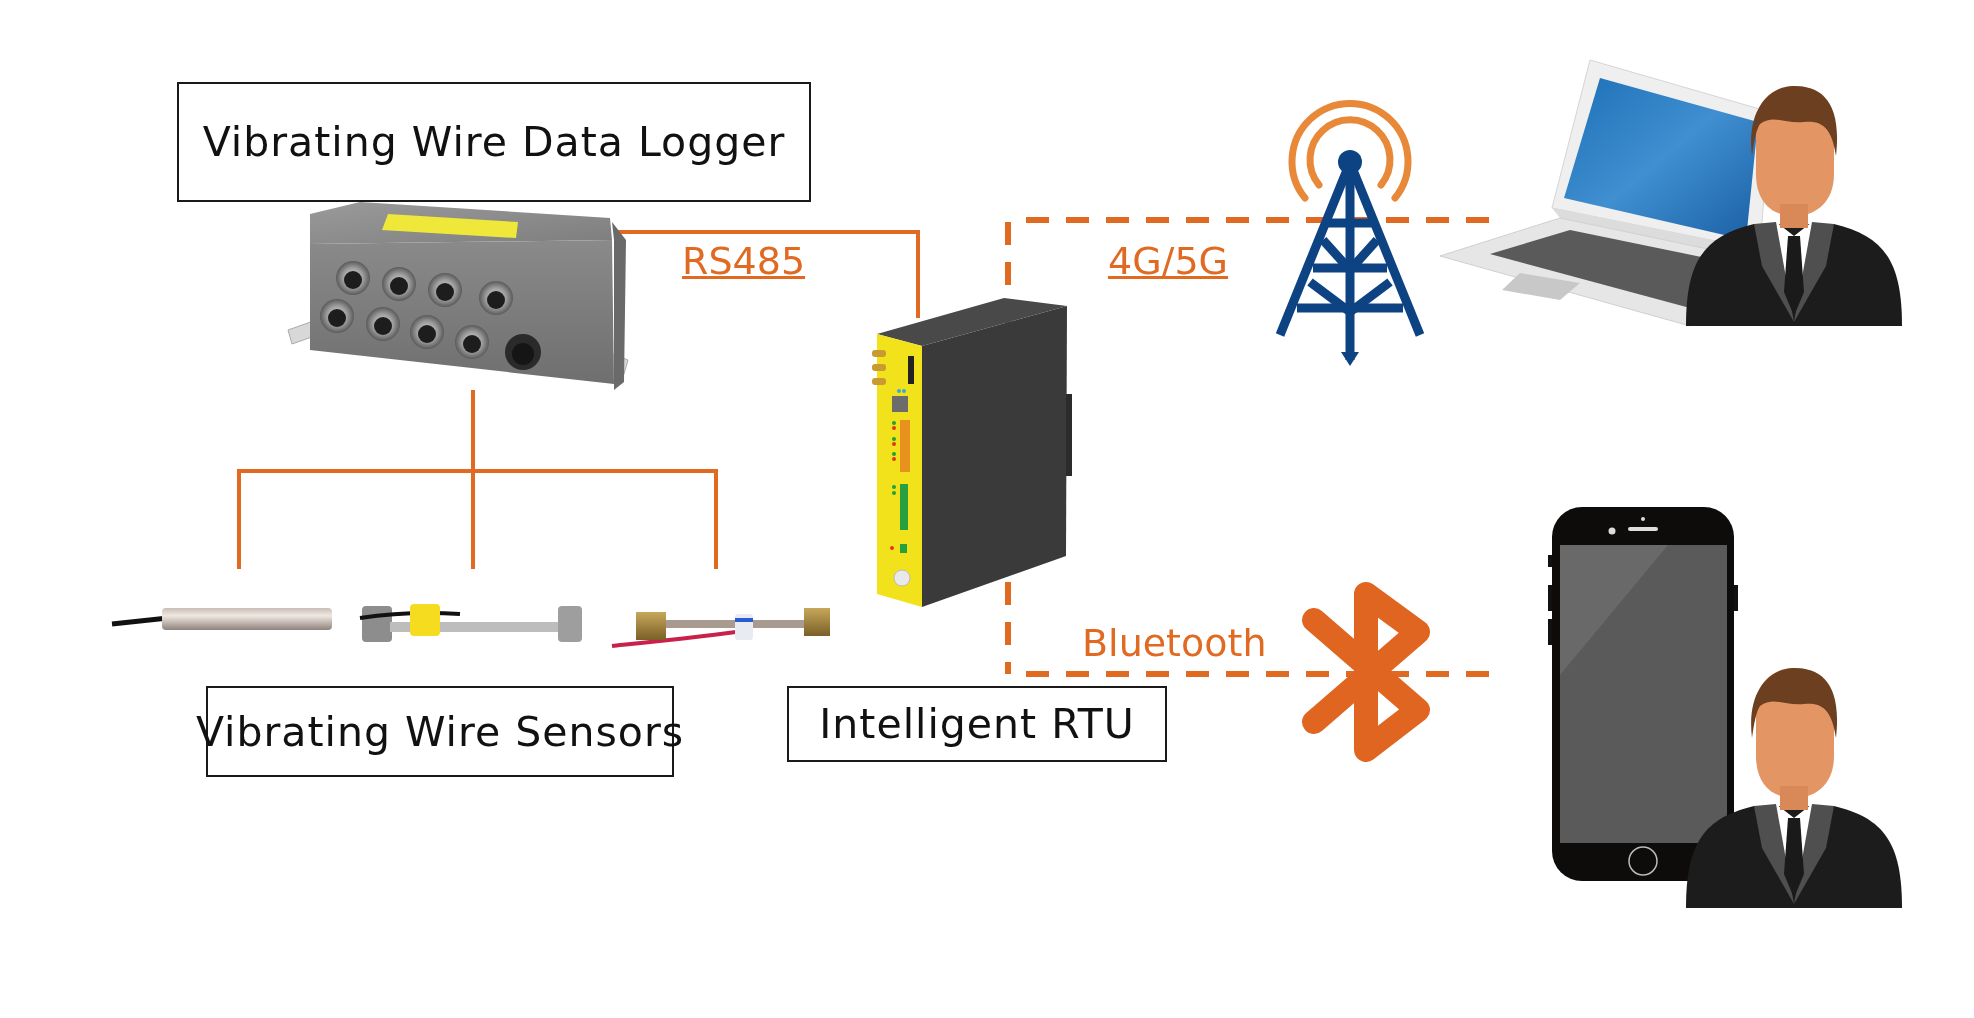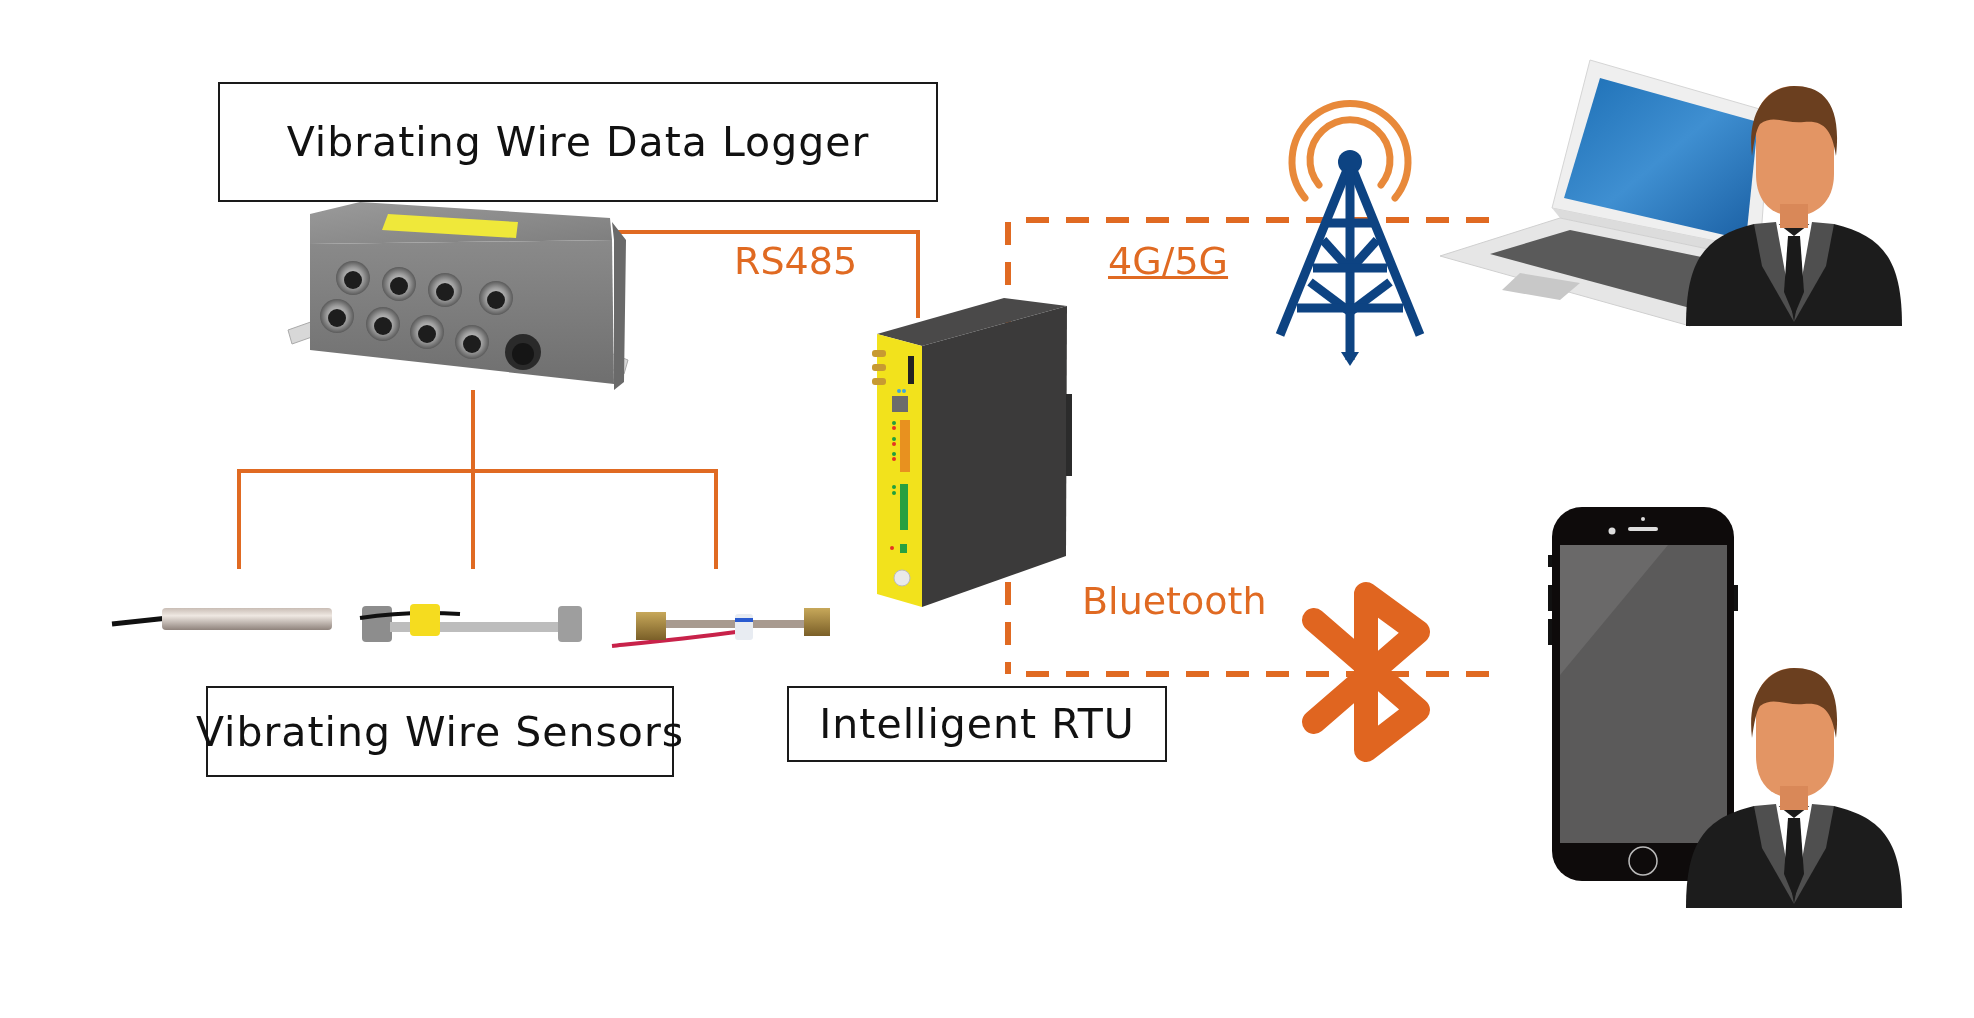--- a/index.html
+++ b/index.html
@@ -20,27 +20,27 @@
   <polyline points="237,471 717,471" fill="none" stroke="#e06a22" stroke-width="4"></polyline>
   <line x1="239" y1="469" x2="239" y2="569" stroke="#e06a22" stroke-width="4"></line>
   <line x1="473" y1="469" x2="473" y2="569" stroke="#e06a22" stroke-width="4"></line>
   <line x1="716" y1="469" x2="716" y2="569" stroke="#e06a22" stroke-width="4"></line>
 
   <line x1="1008" y1="222" x2="1008" y2="674" stroke="#e06a22" stroke-width="6" stroke-dasharray="23,17"></line>
   <line x1="1026" y1="220" x2="1490" y2="220" stroke="#e06a22" stroke-width="6" stroke-dasharray="23,17"></line>
   <line x1="1026" y1="674" x2="1490" y2="674" stroke="#e06a22" stroke-width="6" stroke-dasharray="23,17"></line>
 </svg>
 
-<div class="label-box" style="left:177px;top:82px;width:720px;height:120px;margin-left:41px;">Vibrating Wire Data Logger</div>
+<div class="label-box" style="left:177px;top:82px;width:634px;height:120px;">Vibrating Wire Data Logger</div>
 <div class="label-box" style="left:206px;top:686px;width:468px;height:91px;">Vibrating Wire Sensors</div>
 <div class="label-box" style="left:787px;top:686px;width:380px;height:76px;">Intelligent RTU</div>
 
-<div class="orange-text" style="left:734px;top:242px;">RS485</div>
+<div class="orange-text" style="left:682px;top:242px;text-decoration:underline;">RS485</div>
 <div class="orange-text" style="left:1108px;top:242px;text-decoration:underline;">4G/5G</div>
-<div class="orange-text" style="left:1082px;top:582px;text-align:right;">Bluetooth</div>
+<div class="orange-text" style="left:1082px;top:624px;text-align:right;">Bluetooth</div>
 
 <svg class="abs" style="left:280px;top:200px;" width="352" height="196" viewBox="0 0 352 196">
   <defs>
     <linearGradient id="lgTop" x1="0" y1="0" x2="1" y2="1">
         <stop offset="0" stop-color="#9a9a9a"></stop>
         <stop offset="1" stop-color="#7e7e7e"></stop>
       </linearGradient>
     <linearGradient id="lgFront" x1="0" y1="0" x2="0" y2="1">
         <stop offset="0" stop-color="#8a8a8a"></stop>
         <stop offset="1" stop-color="#6f6f6f"></stop>

